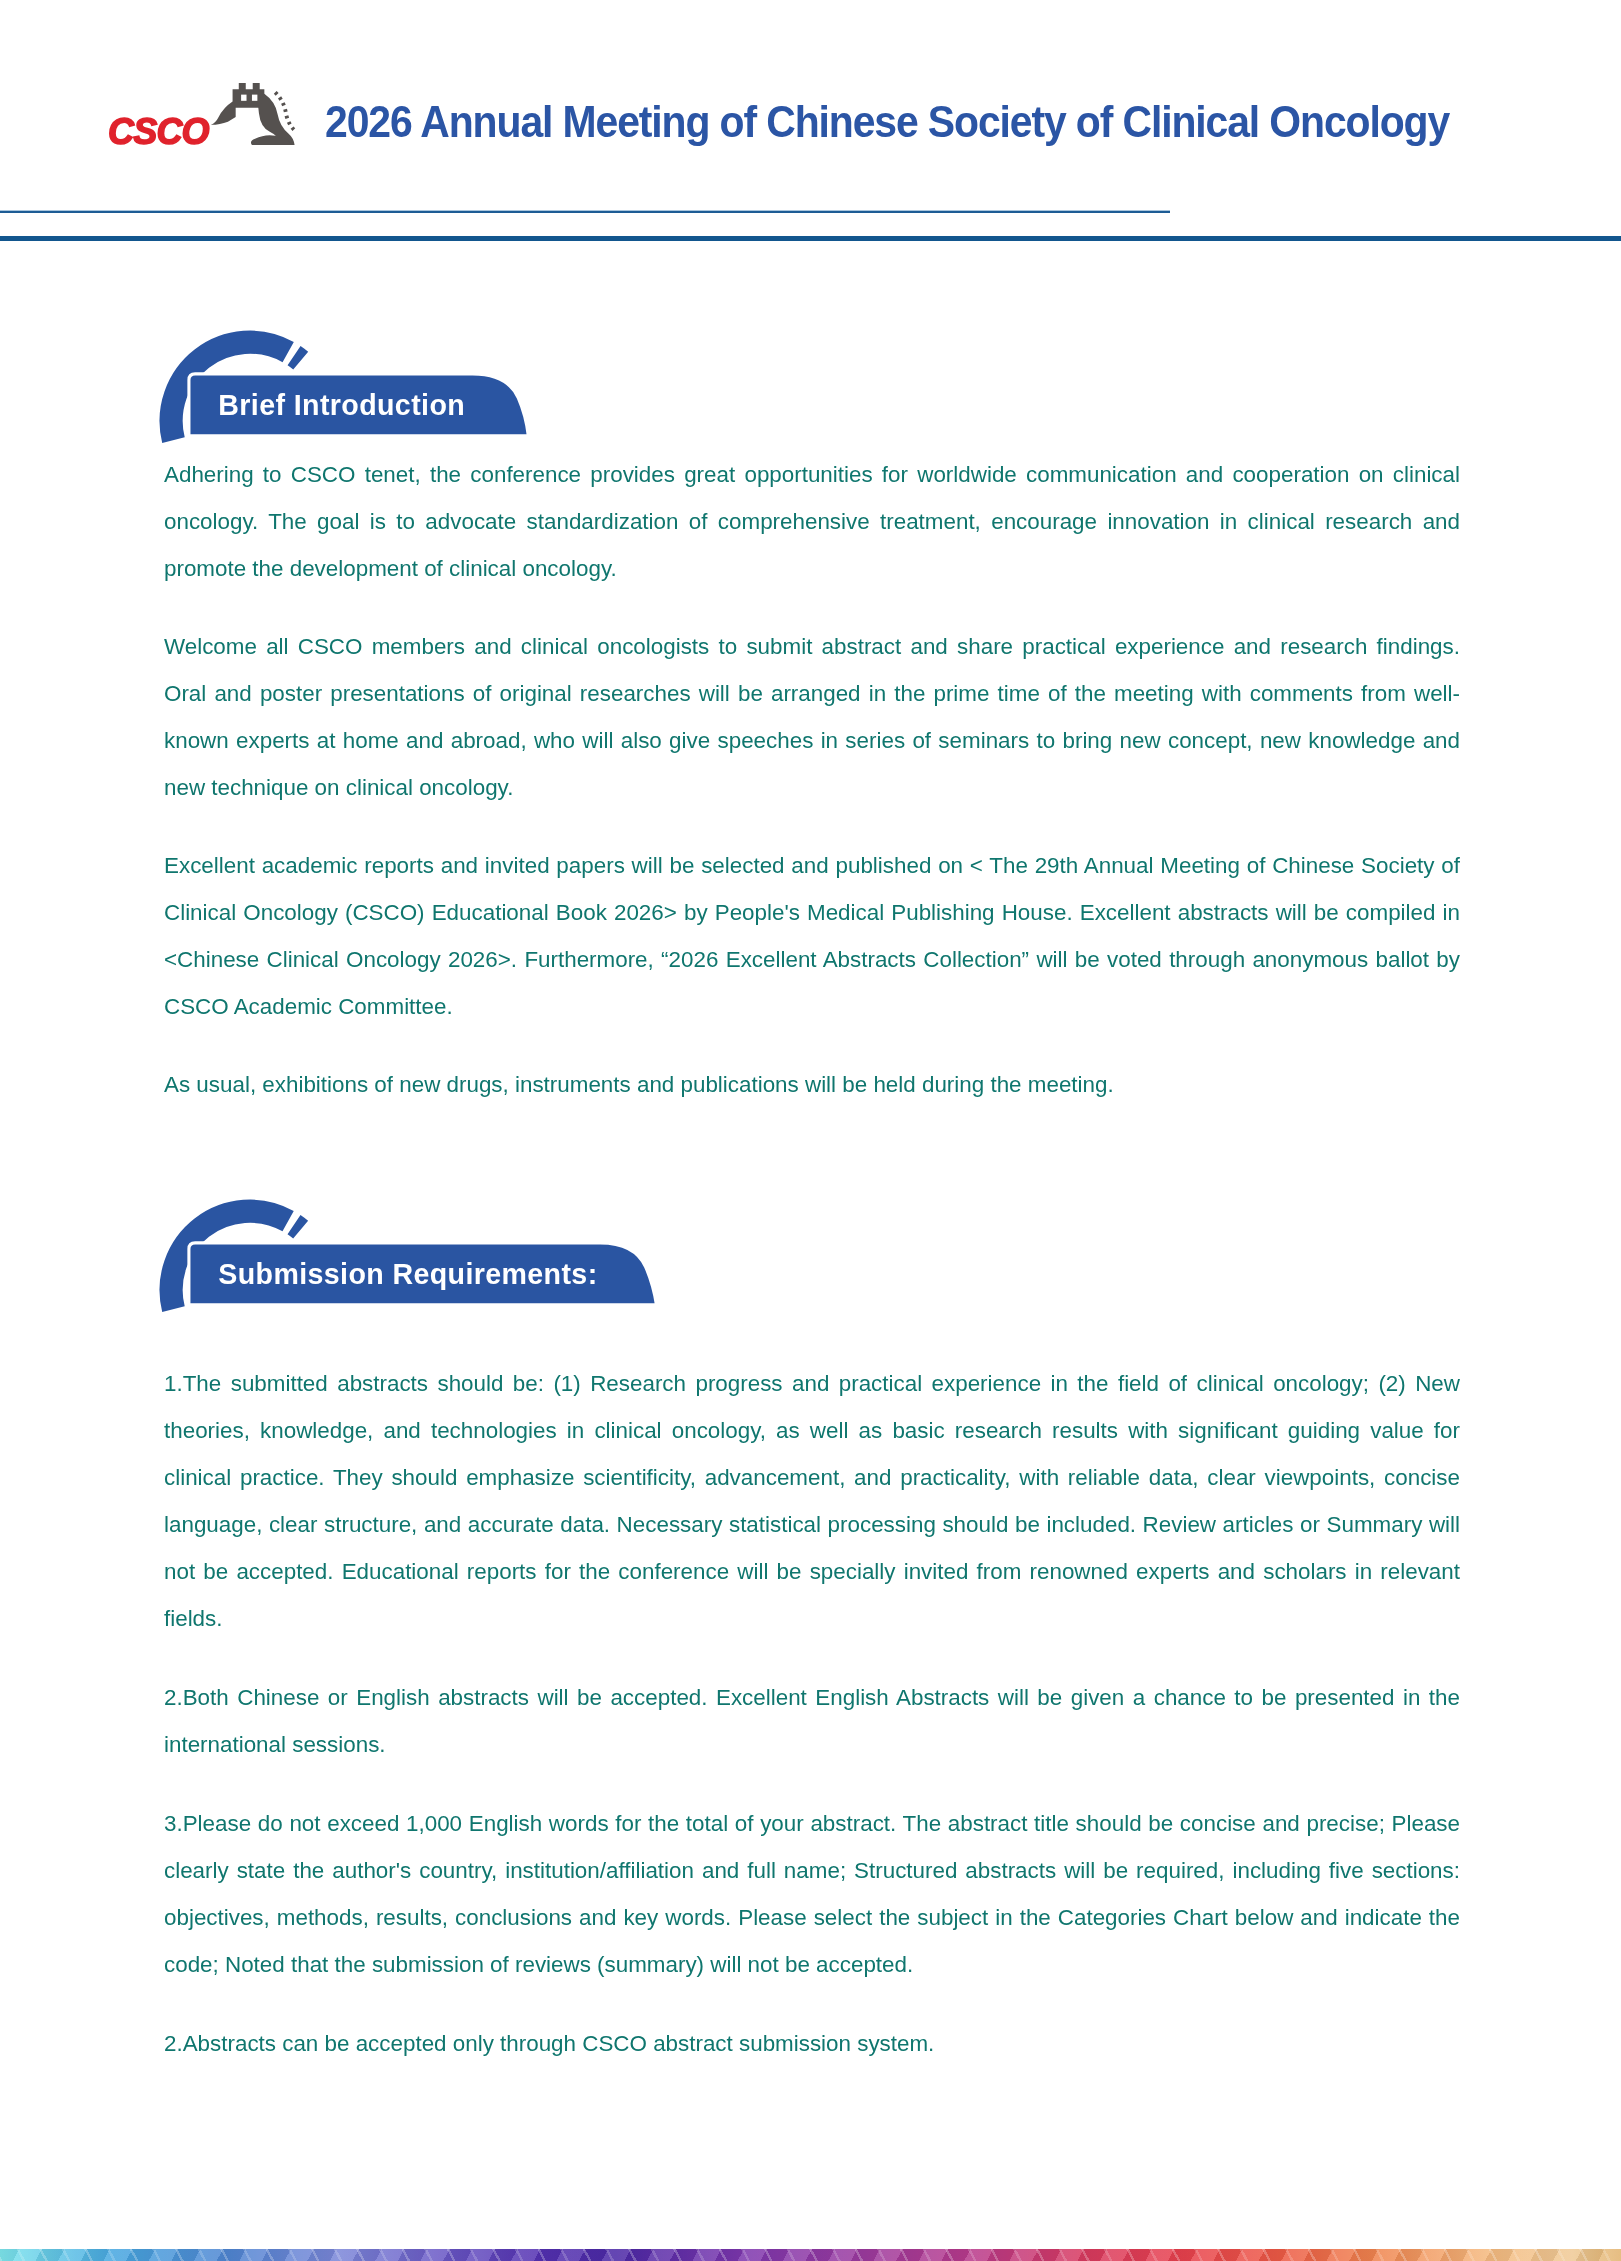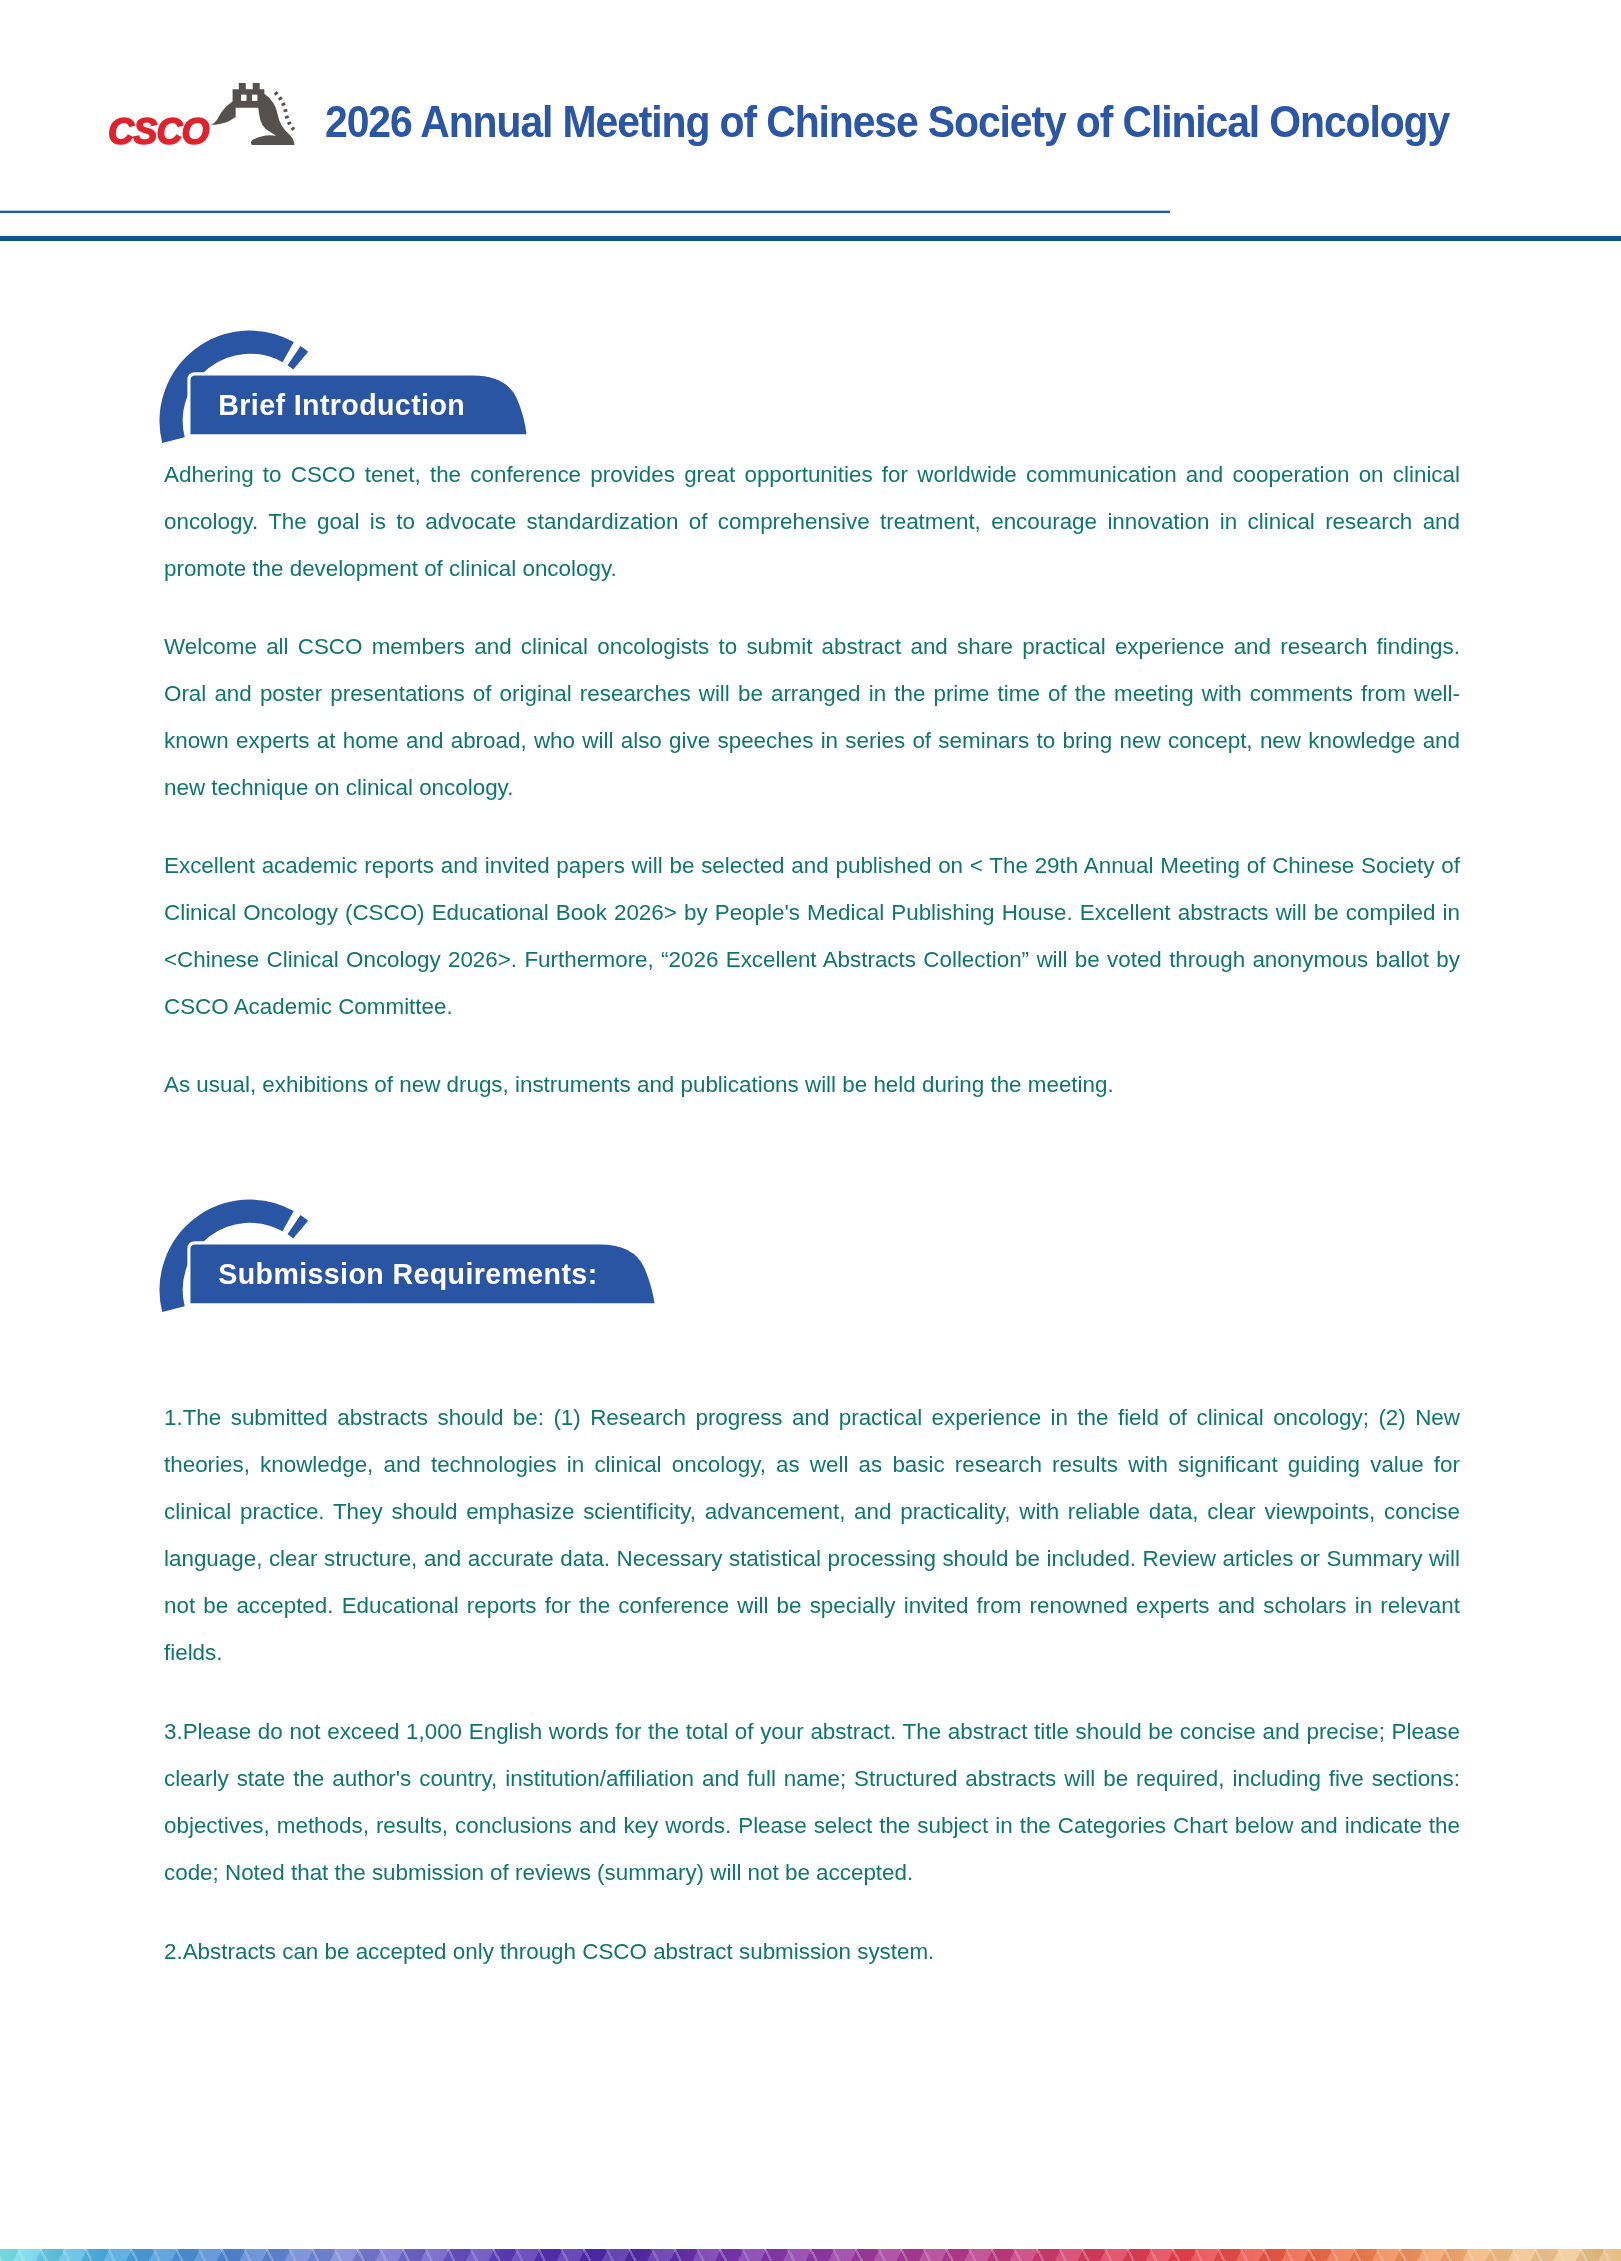--- a/index.html
+++ b/index.html
@@ -106,22 +106,23 @@
 
   <svg class="badge-svg" style="left:158px;top:1194px" width="510" height="124" viewBox="0 0 660 160">
     <g fill="none" stroke="#2a55a2" stroke-width="30">
       <path d="M 184.6 45.9 A 102 102 0 0 0 176 39.4"></path>
       <path d="M 168.4 34.8 A 102 102 0 0 0 20 148.7"></path>
     </g>
     <path d="M 48 63 H 572 Q 617 63 631 94 Q 641 117 645 143 L 40 143 L 40 71 Q 40 63 48 63 Z" fill="#2a55a2" stroke="#ffffff" stroke-width="4"></path>
     <text class="badge-text" x="78" y="116">Submission Requirements:</text>
   </svg>
 
-  <div class="text-block requirements" style="top:1394px">
+  <div class="text-block requirements" style="top:1360px">
     <p>1.The submitted abstracts should be: (1) Research progress and practical experience in the field of clinical oncology; (2) New theories, knowledge, and technologies in clinical oncology, as well as basic research results with significant guiding value for clinical practice. They should emphasize scientificity, advancement, and practicality, with reliable data, clear viewpoints, concise language, clear structure, and accurate data. Necessary statistical processing should be included. Review articles or Summary will not be accepted. Educational reports for the conference will be special­ly invited from renowned experts and scholars in relevant fields.</p>
+    <p>2.Both Chinese or English abstracts will be accepted. Excellent English Abstracts will be given a chance to be present­ed in the international sessions.</p>
     <p>3.Please do not exceed 1,000 English words for the total of your abstract. The abstract title should be concise and precise; Please clearly state the author's country, institution/affiliation and full name; Structured abstracts will be required, including five sections: objectives, methods, results, conclusions and key words. Please select the subject in the Categories Chart below and indicate the code; Noted that the submission of reviews (summary) will not be accepted.</p>
     <p>2.Abstracts can be accepted only through CSCO abstract submission system.</p>
   </div>
 
   <div class="footer-strip"></div>
 
 </div>
 
 
 </body></html>

